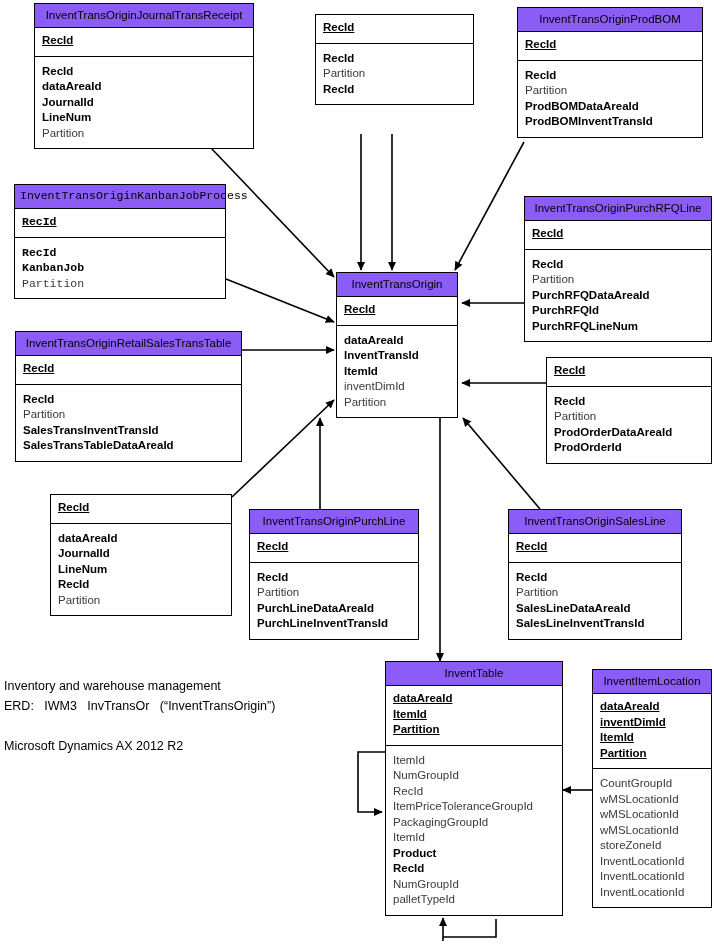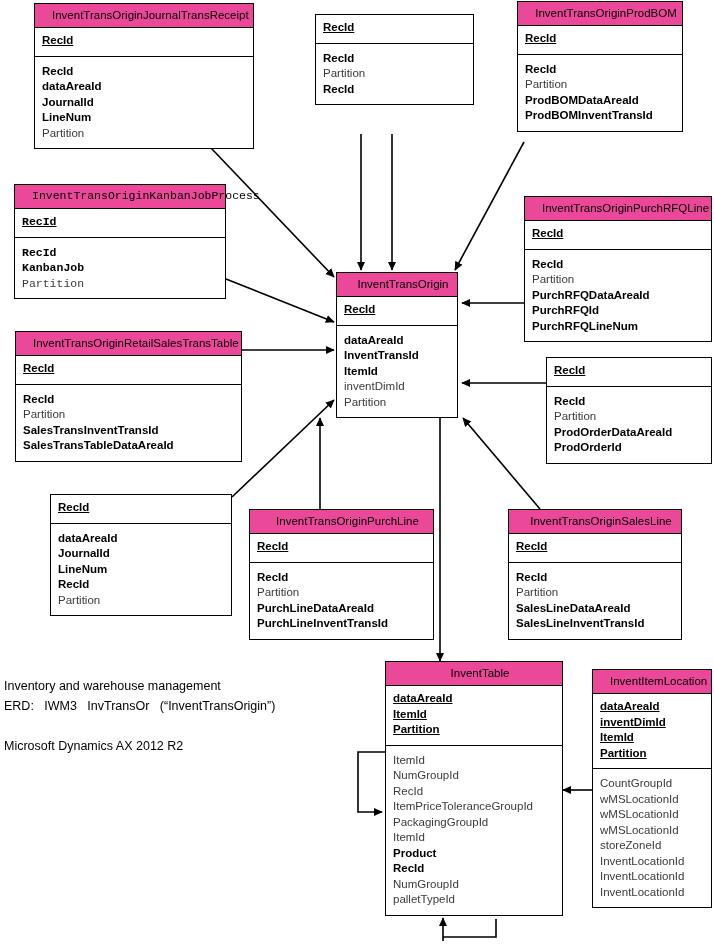--- a/index.html
+++ b/index.html
@@ -11,26 +11,26 @@
   #canvas{position:absolute;left:0;top:0;width:714px;height:945px;}
   svg.lines{position:absolute;left:0;top:0;width:714px;height:945px;pointer-events:none;}
   .entity{
     position:absolute;
     border:1.5px solid #000;
     background:#ffffff;
     box-sizing:border-box;
     z-index:5;
   }
   .ent-header{
-    background:#ec4899;
+    background:#8b5cf6;
     border-bottom:1.5px solid #000;
     text-align:center;
     font-size:11.5px;
     line-height:14px;
-    padding:4px 5px 5px 17px;
+    padding:4px 5px 5px 5px;
     white-space:nowrap;
   }
   .ent-keys{
     border-bottom:1.5px solid #000;
     padding:5px 7px 7px 7px;
   }
   .ent-attrs{
     padding:7px 7px 7px 7px;
   }
   .fld{
@@ -112,21 +112,21 @@
     <div class="ent-keys">
       <div class="fld key">RecId</div>
     </div>
     <div class="ent-attrs">
       <div class="fld b">RecId</div>
       <div class="fld n">Partition</div>
       <div class="fld b">RecId</div>
     </div>
   </div>
 
-  <div class="entity" style="left:517px;top:1px;width:166px;">
+  <div class="entity" style="left:517px;top:7px;width:186px;">
     <div class="ent-header">InventTransOriginProdBOM</div>
     <div class="ent-keys">
       <div class="fld key">RecId</div>
     </div>
     <div class="ent-attrs">
       <div class="fld b">RecId</div>
       <div class="fld n">Partition</div>
       <div class="fld b">ProdBOMDataAreaId</div>
       <div class="fld b">ProdBOMInventTransId</div>
     </div>
@@ -203,21 +203,21 @@
     </div>
     <div class="ent-attrs">
       <div class="fld b">dataAreaId</div>
       <div class="fld b">JournalId</div>
       <div class="fld b">LineNum</div>
       <div class="fld b">RecId</div>
       <div class="fld n">Partition</div>
     </div>
   </div>
 
-  <div class="entity" style="left:249px;top:509px;width:185px;">
+  <div class="entity" style="left:249px;top:509px;width:170px;">
     <div class="ent-header">InventTransOriginPurchLine</div>
     <div class="ent-keys">
       <div class="fld key">RecId</div>
     </div>
     <div class="ent-attrs">
       <div class="fld b">RecId</div>
       <div class="fld n">Partition</div>
       <div class="fld b">PurchLineDataAreaId</div>
       <div class="fld b">PurchLineInventTransId</div>
     </div>

